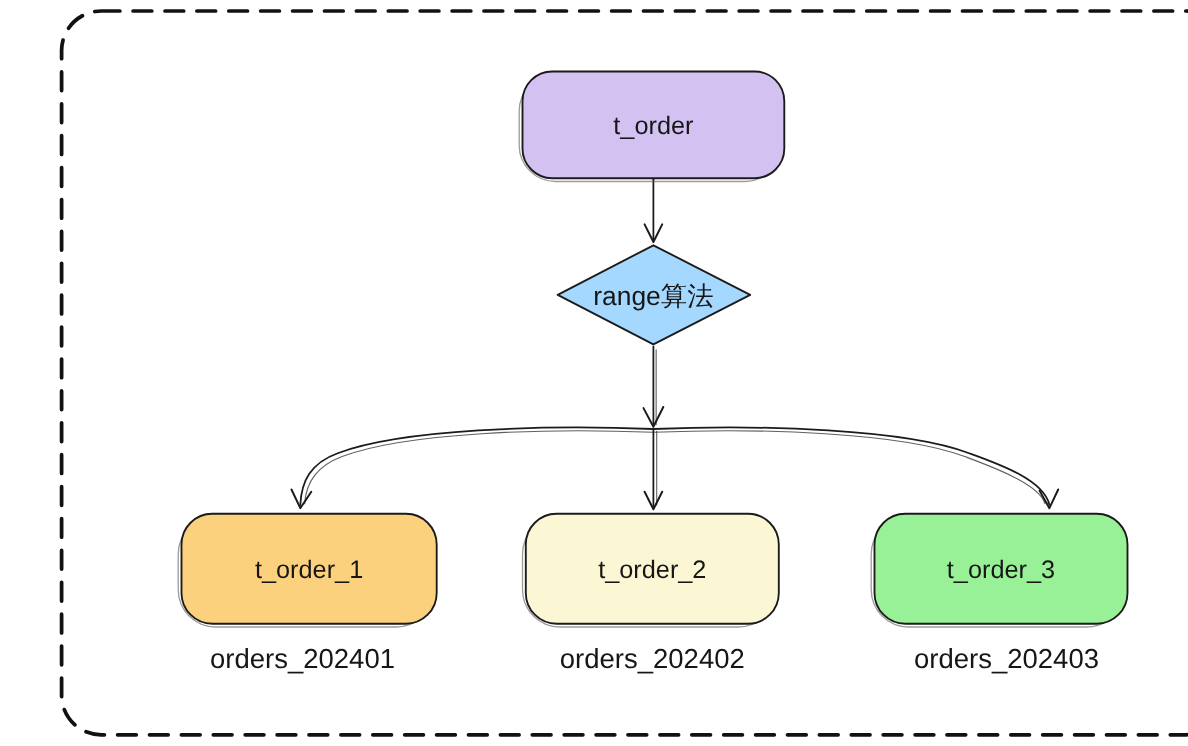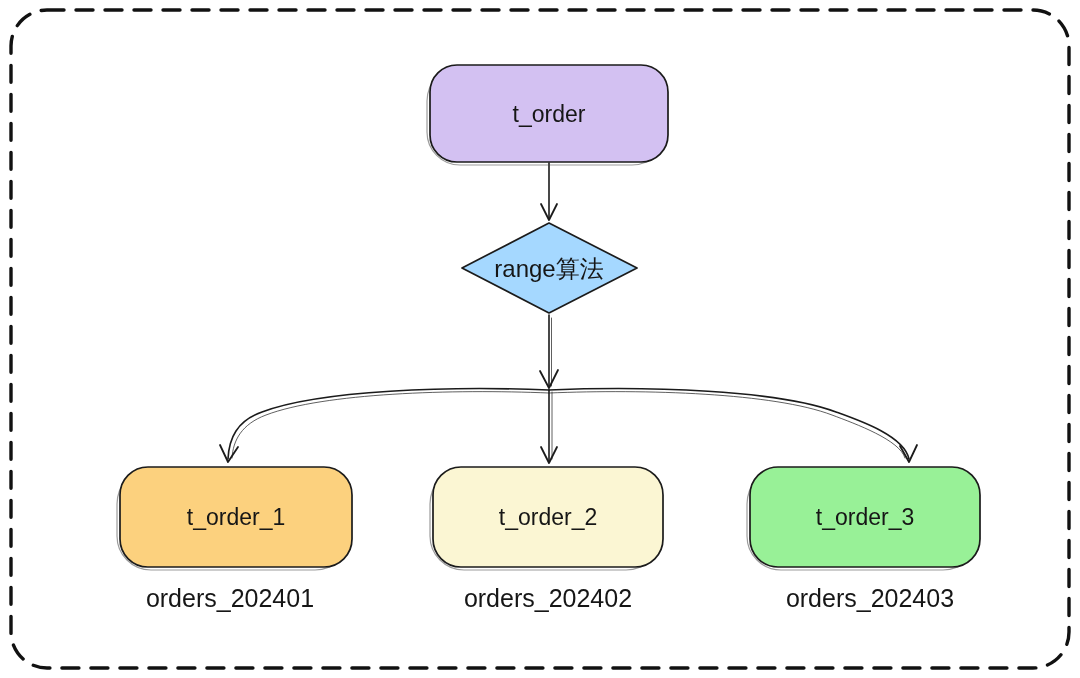--- a/index.html
+++ b/index.html
@@ -2,21 +2,21 @@
 <html><head>
 <meta charset="utf-8">
 <style>
   html, body {
     margin: 0; padding: 0;
     width: 1080px; height: 678px;
     background: #ffffff;
     overflow: hidden;
     font-family: "Liberation Sans", sans-serif;
   }
-  .canvas { position: relative; width: 984px; height: 678px; }
+  .canvas { position: relative; width: 984px; height: 678px; margin-left: 45px; }
   svg { display: block; }
   .frame {
     fill: none;
     stroke-width: 3.4;
     stroke-dasharray: 17 12;
     stroke-linecap: round;
   }
   .node {
     stroke: #1b1b1b;
     stroke-width: 1.7;

